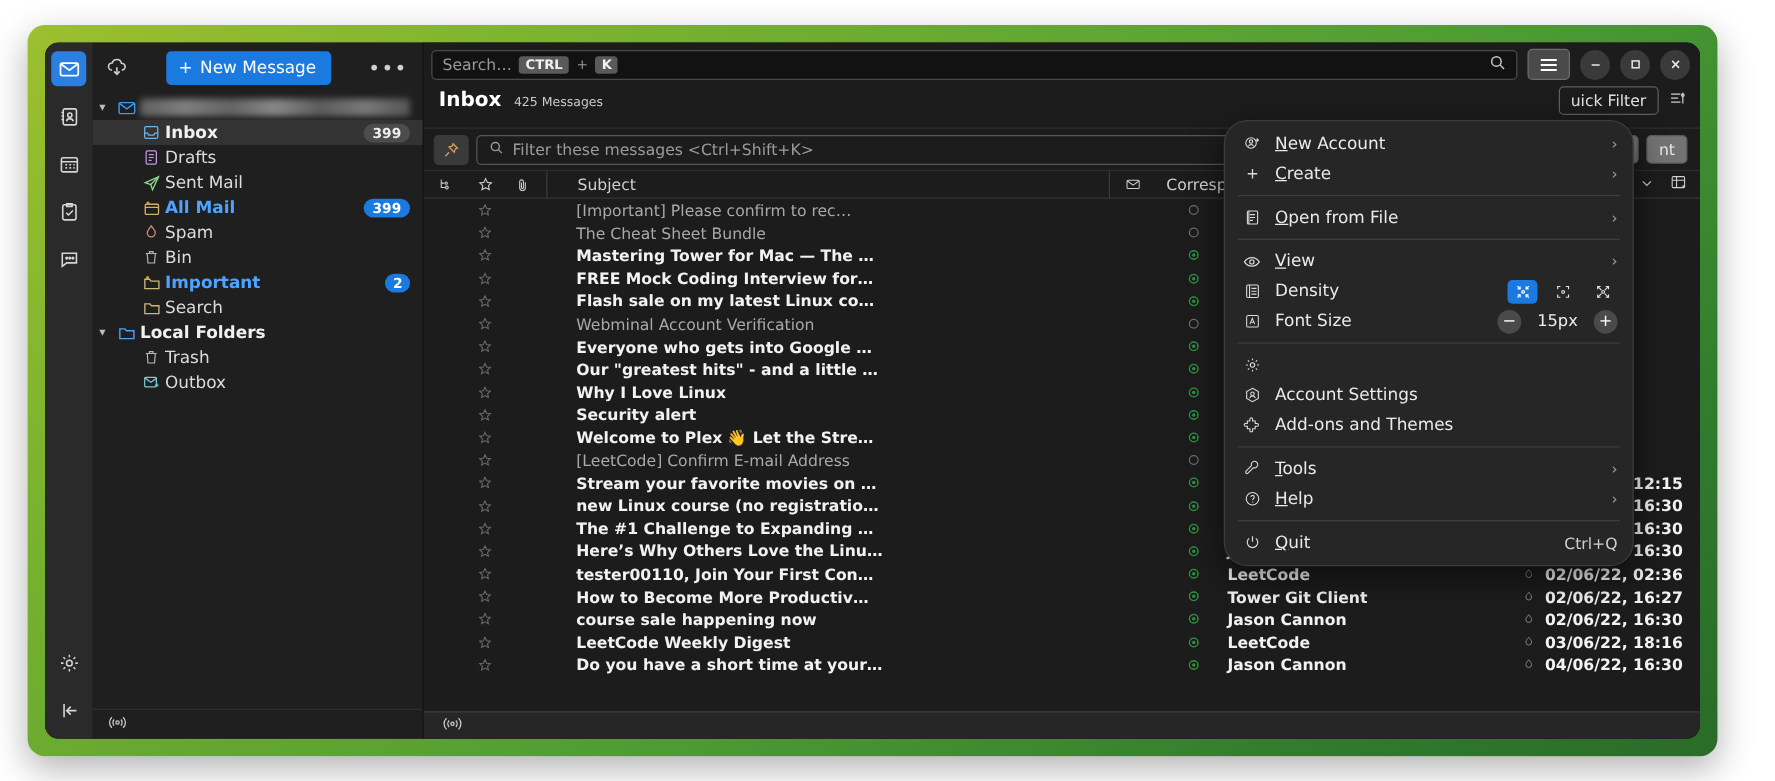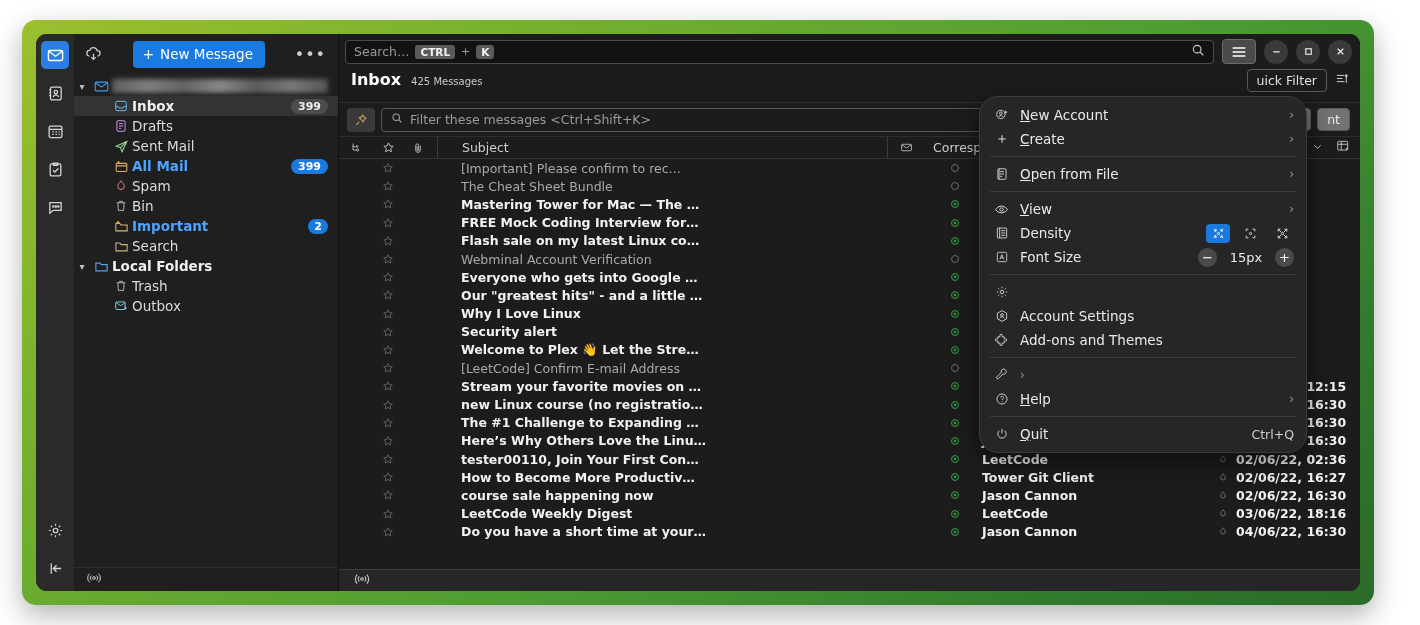--- a/index.html
+++ b/index.html
@@ -1099,20 +1099,21 @@
           </span>
           <span class="mi-label">Add-ons and Themes</span>
         </div>
         <div class="mi-sep"></div>
         <div class="mi">
           <span class="mi-icon">
             <svg width="14" height="14" viewBox="0 0 24 24" fill="none" stroke="currentColor" stroke-width="1.5">
               <path d="M19 4.6a4.6 4.6 0 01-5.7 5.9L5.8 18a1.9 1.9 0 01-2.7-2.7l7.5-7.5A4.6 4.6 0 0116.5 2z"></path>
             </svg>
           </span>
+          <span class="mi-label"><u>T</u>ools</span>
           <span class="mi-arrow">›</span>
         </div>
         <div class="mi">
           <span class="mi-icon">
             <svg width="14" height="14" viewBox="0 0 24 24" fill="none" stroke="currentColor" stroke-width="1.5">
               <circle cx="12" cy="12" r="8.6"></circle>
               <path d="M9.8 9.6a2.3 2.3 0 114 1.7c-.9.8-1.6 1.2-1.6 2.3"></path>
               <circle cx="12.2" cy="16.4" r=".85" fill="currentColor" stroke="none"></circle>
             </svg>
           </span>

